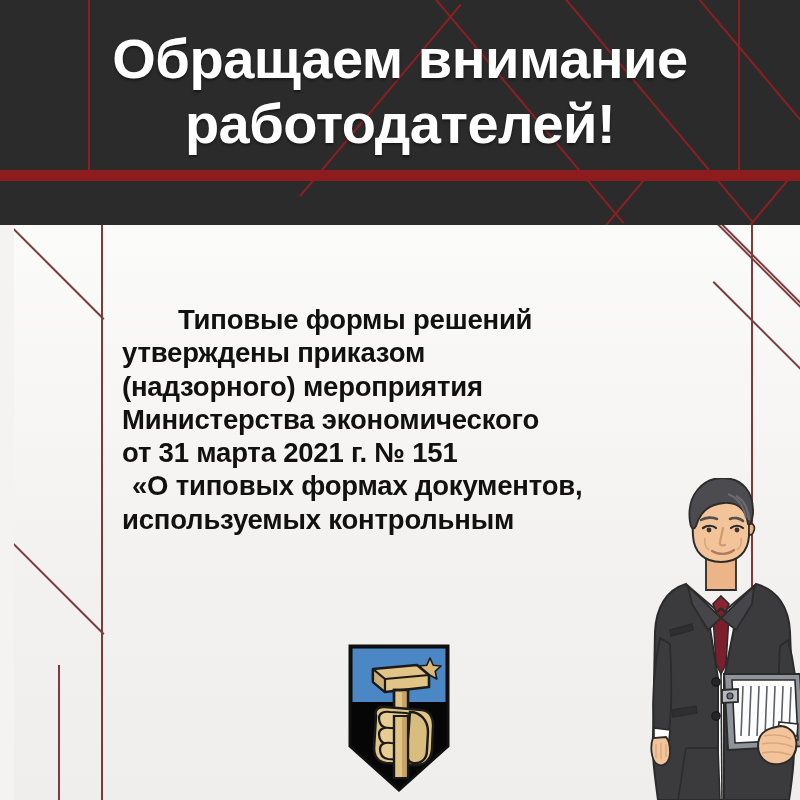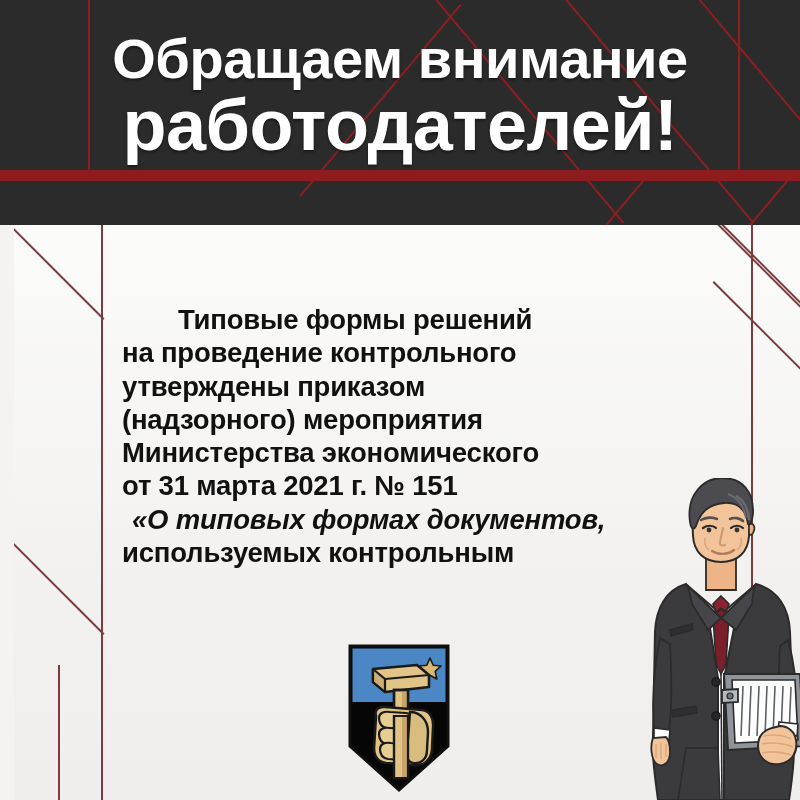--- a/index.html
+++ b/index.html
@@ -30,21 +30,21 @@
     text-align:center;z-index:5;
   }
   .title-line{
     color:#ffffff;font-weight:700;
     font-family:"Liberation Sans","DejaVu Sans",sans-serif;
     letter-spacing:-0.5px;
     line-height:0.95;
     text-shadow:0 2px 3px rgba(0,0,0,.45);
   }
   .title-line.l1{font-size:56px;}
-  .title-line.l2{font-size:72px;margin-top:6px;}
+  .title-line.l2{font-size:56px;margin-top:12px;}
 
   
   .body-area{
     position:absolute;left:0;top:225px;width:800px;height:575px;
     background:linear-gradient(180deg,#fbfbfa 0%,#f3f2f1 55%,#efeeec 100%);
     overflow:hidden;
     margin-left:14px;
   }
   .ln{position:absolute;background:#7d3b3d;}
   .ln.v{width:2px;}
@@ -54,21 +54,21 @@
   .main-text{
     position:absolute;left:108px;top:78px;width:612px;
     color:#111111;font-weight:700;
     font-family:"Liberation Sans","DejaVu Sans",sans-serif;
     font-size:27.5px;line-height:1.21;
     letter-spacing:-0.2px;
     z-index:6;
   }
   .main-text p{margin:0;white-space:nowrap;}
   .main-text p.indent{text-indent:56px;}
-  .main-text p.lead{text-indent:10px;font-style:italic;}
+  .main-text p.lead{text-indent:10px;}
 
   
   .emblem{
     position:absolute;left:346px;top:642px;width:106px;height:152px;z-index:7;
   }
 
   
   .person{
     position:absolute;left:648px;top:478px;width:165px;height:322px;z-index:8;
   }
@@ -114,21 +114,20 @@
       <div class="ln d" style="left:0;top:318px;width:128px;transform:rotate(45deg);"></div>
 
       <div class="ln d" style="left:612px;top:-98px;width:320px;transform:rotate(45deg);"></div>
       <div class="ln d" style="left:692px;top:-98px;width:320px;transform:rotate(45deg);"></div>
       <div class="ln d" style="left:700px;top:-6px;width:200px;transform:rotate(45deg);"></div>
       <div class="ln d" style="left:700px;top:56px;width:200px;transform:rotate(45deg);"></div>
     </div>
 
     <div class="main-text">
       <p class="indent">Типовые формы решений</p>
-      <p>на проведение контрольного</p>
       <p>утверждены приказом</p>
       <p>(надзорного)  мероприятия</p>
       <p>Министерства экономического</p>
       <p>от 31 марта 2021 г. № 151</p>
       <p class="lead">«О типовых формах документов,</p>
       <p>используемых контрольным</p>
     </div>
   </div>
 
   <div class="emblem">

